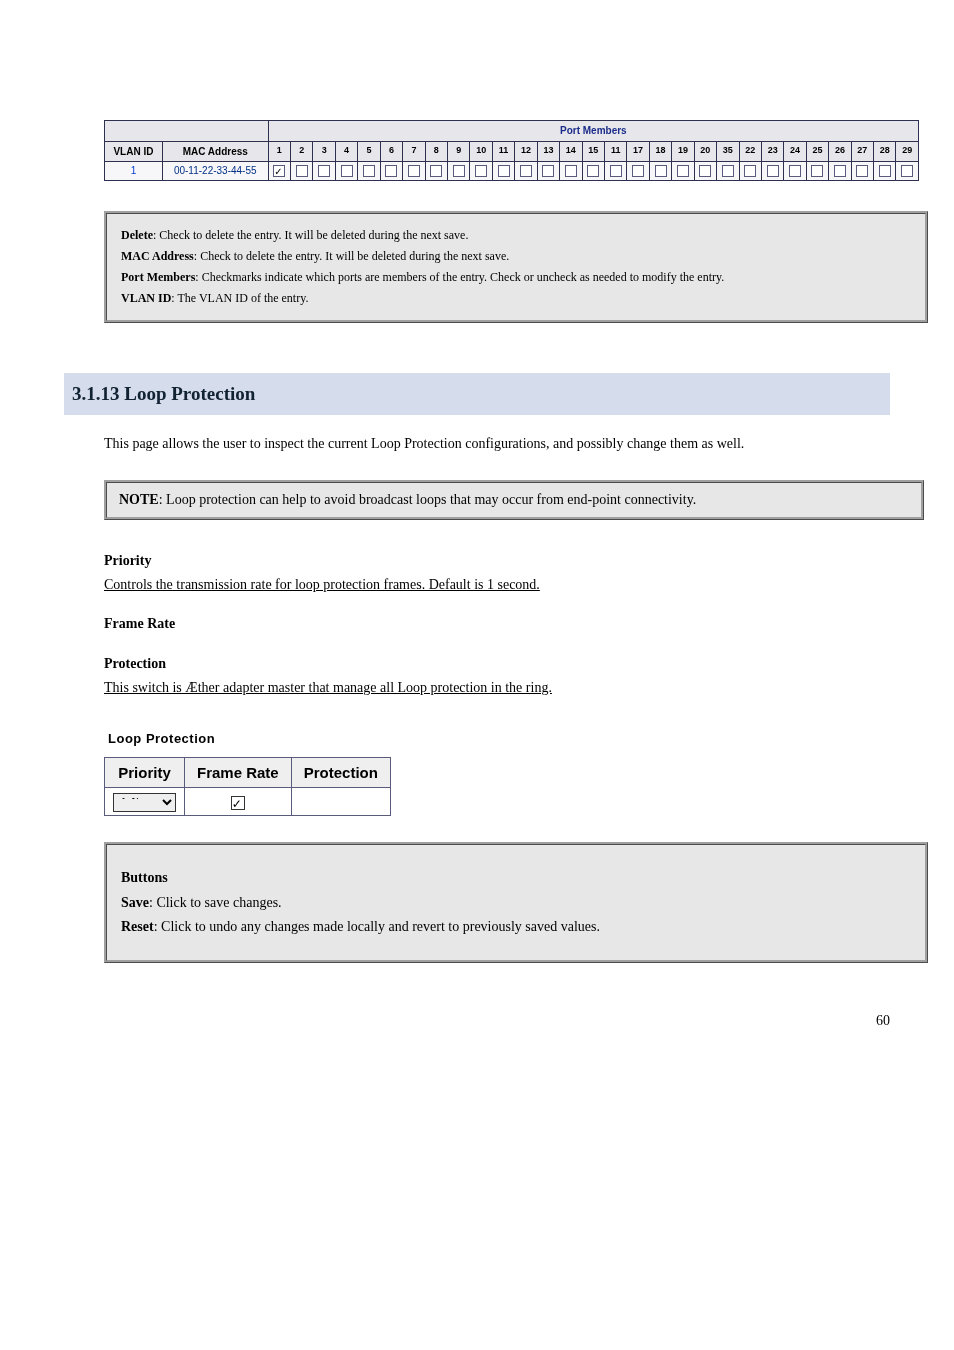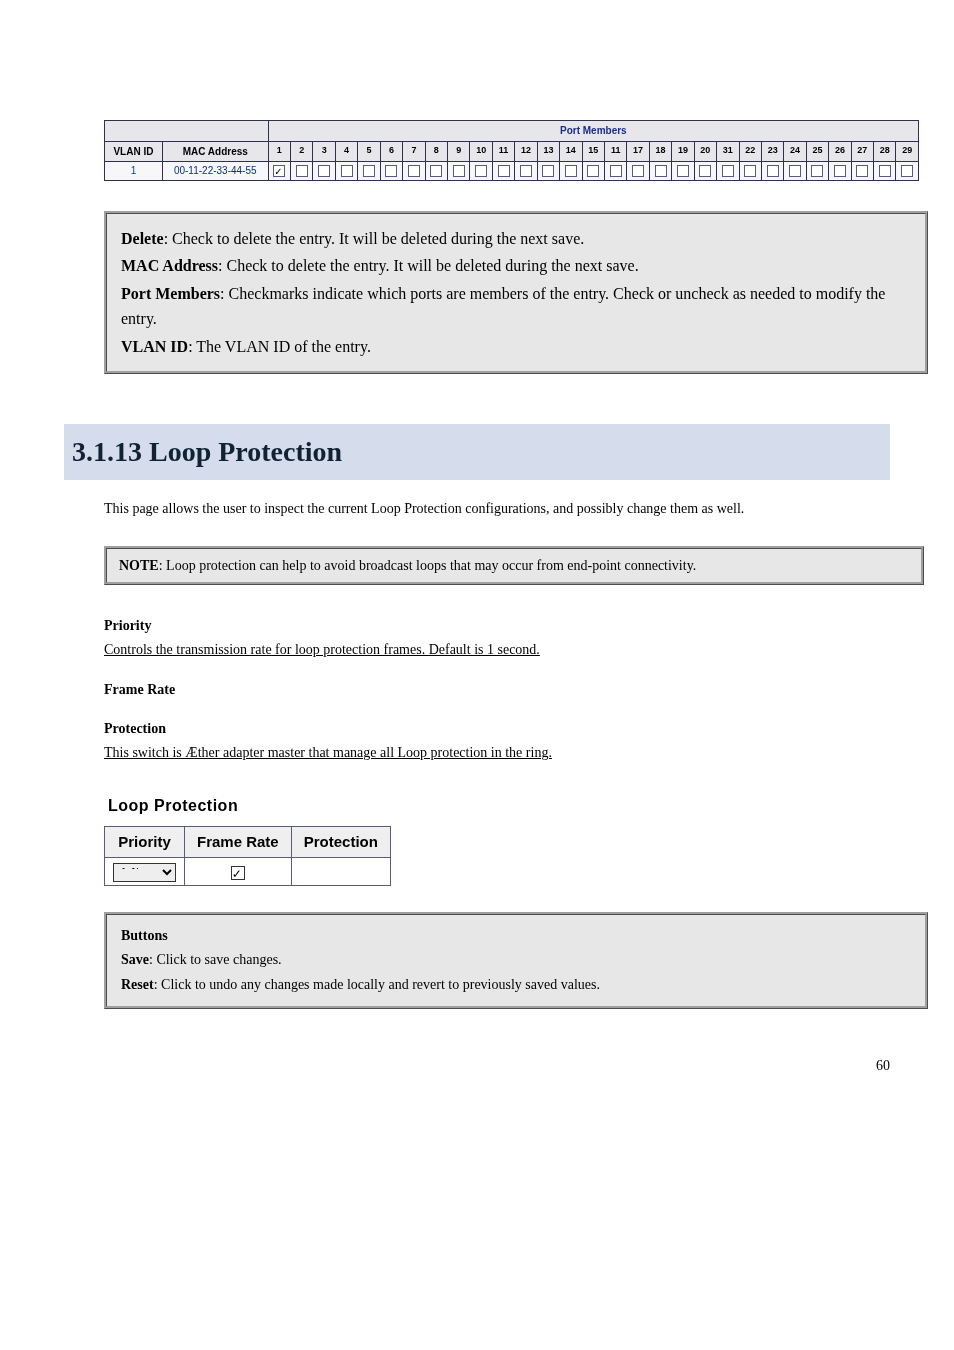--- a/index.html
+++ b/index.html
@@ -87,32 +87,32 @@
     font-size:10px;
     color:#000;
   }
   
   .def-box {
     margin: 30px 0 20px 40px;
     width: 790px;
     border: 3px ridge #a0a0a0;
     background: #e7e7e7;
     padding: 10px 14px;
-    font-size: 16px;
+    font-size: 12px;
     line-height: 1.6;
   }
   .def-box .term { font-weight: bold; }
   .def-box .subterm { font-weight: bold; }
   .def-box .row { margin: 2px 0; }
   
   .section-band {
     margin: 50px 0 18px 0;
     background: #d5dceb;
     padding: 6px 8px;
-    font-size: 28px;
+    font-size: 19px;
     font-weight: bold;
     color: #123;
   }
   .paragraph {
     margin: 10px 40px 0 40px;
   }
   
   .note-box {
     margin: 26px 0 0 40px;
     width: 790px;
@@ -130,21 +130,21 @@
     font-weight: bold;
     margin: 18px 0 2px 0;
   }
   .param-block .p-body { margin: 0 0 2px 0; text-decoration: underline; }
   
   .lp-wrap {
     margin: 30px 0 10px 40px;
   }
   .lp-title {
     font-family: Arial, Helvetica, sans-serif;
-    font-size: 16px;
+    font-size: 13px;
     font-weight: bold;
     margin: 0 0 8px 4px;
     letter-spacing: .5px;
   }
   .lp-table {
     border-collapse: collapse;
     font-family: Arial, Helvetica, sans-serif;
     font-size: 15px;
   }
   .lp-table th {
@@ -183,21 +183,21 @@
     position:absolute;
     left:0; top:-2px;
     font-size:12px;
   }
   
   .btn-box {
     margin: 26px 12px 0 40px;
     width: 790px;
     border: 3px ridge #a0a0a0;
     background: #e7e7e7;
-    padding: 8px 14px;
+    padding: 20px 14px;
     font-size: 14px;
     line-height: 1.6;
   }
   .btn-box .row { margin: 2px 0; }
   .btn-box .btn-name { font-weight: bold; }
   
   .footer {
     position: absolute;
     right: 60px;
     bottom: 12px;
@@ -232,21 +232,21 @@
         <th class="port-num">11</th>
         <th class="port-num">12</th>
         <th class="port-num">13</th>
         <th class="port-num">14</th>
         <th class="port-num">15</th>
         <th class="port-num">11</th>
         <th class="port-num">17</th>
         <th class="port-num">18</th>
         <th class="port-num">19</th>
         <th class="port-num">20</th>
-        <th class="port-num">31</th>
+        <th class="port-num">35</th>
         <th class="port-num">22</th>
         <th class="port-num">23</th>
         <th class="port-num">24</th>
         <th class="port-num">25</th>
         <th class="port-num">26</th>
         <th class="port-num">27</th>
         <th class="port-num">28</th>
         <th class="port-num">29</th>
       </tr>
       <tr class="data-row">

